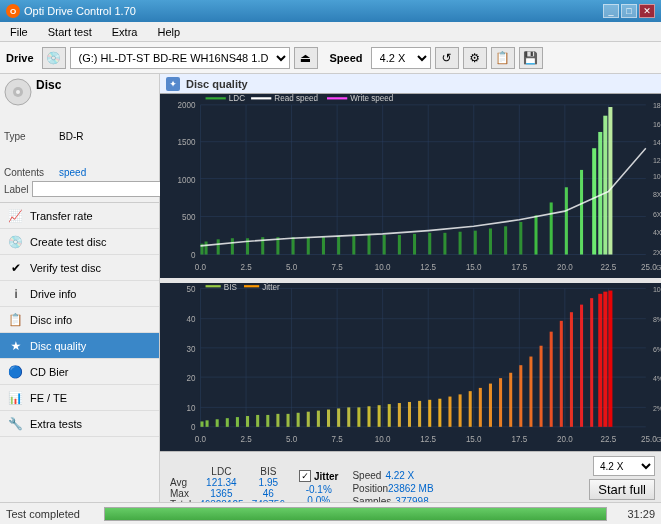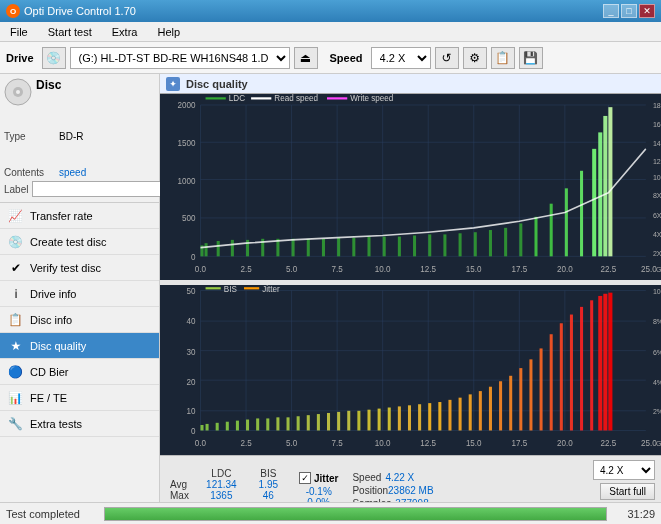--- a/index.html
+++ b/index.html
@@ -707,21 +707,21 @@
         <div style="display:flex; gap:4px; align-items:center; font-size:10px;">
           <span style="color:#333;">Samples</span>
           <span style="color:#0066cc;">377998</span>
         </div>
       </div>
 
       <div style="display:flex; flex-direction:column; gap:3px; align-items:flex-end; margin-left:auto;">
         <select class="speed-select-sm" style="height:20px; font-size:10px; border:1px solid #aaa; background:white; padding:0 2px; width:62px;">
           <option>4.2 X</option>
         </select>
-        <button class="btn-start-full" style="background:linear-gradient(to bottom, #f8f8f8, #e0e0e0); border:1px solid #aaa; padding:2px 8px; font-size:10px; cursor:pointer; white-space:nowrap;">Start full</button>
+        <button class="btn-start-full" style="background:linear-gradient(to bottom, #f8f8f8, #e0e0e0); border:1px solid #aaa; padding:2px 8px; font-size:13px; cursor:pointer; white-space:nowrap;">Start full</button>
         <button class="btn-start-part" style="background:linear-gradient(to bottom, #f8f8f8, #e0e0e0); border:1px solid #aaa; padding:2px 8px; font-size:10px; cursor:pointer; white-space:nowrap;">Start part</button>
       </div>
     </div>
   </div>
 </div>
 
 <div style="position:absolute; bottom:0; left:0; right:0; height:22px; background:#f0f0f0; border-top:1px solid #ccc; display:flex; align-items:center; padding:0 6px; gap:8px;">
   <span style="font-size:11px; color:#333; min-width:90px;">Test completed</span>
   <div style="flex:1; height:14px; background:white; border:1px solid #aaa; position:relative;">
     <div style="height:100%; width:100%; background:linear-gradient(to bottom, #66cc66, #44aa44);"></div>

